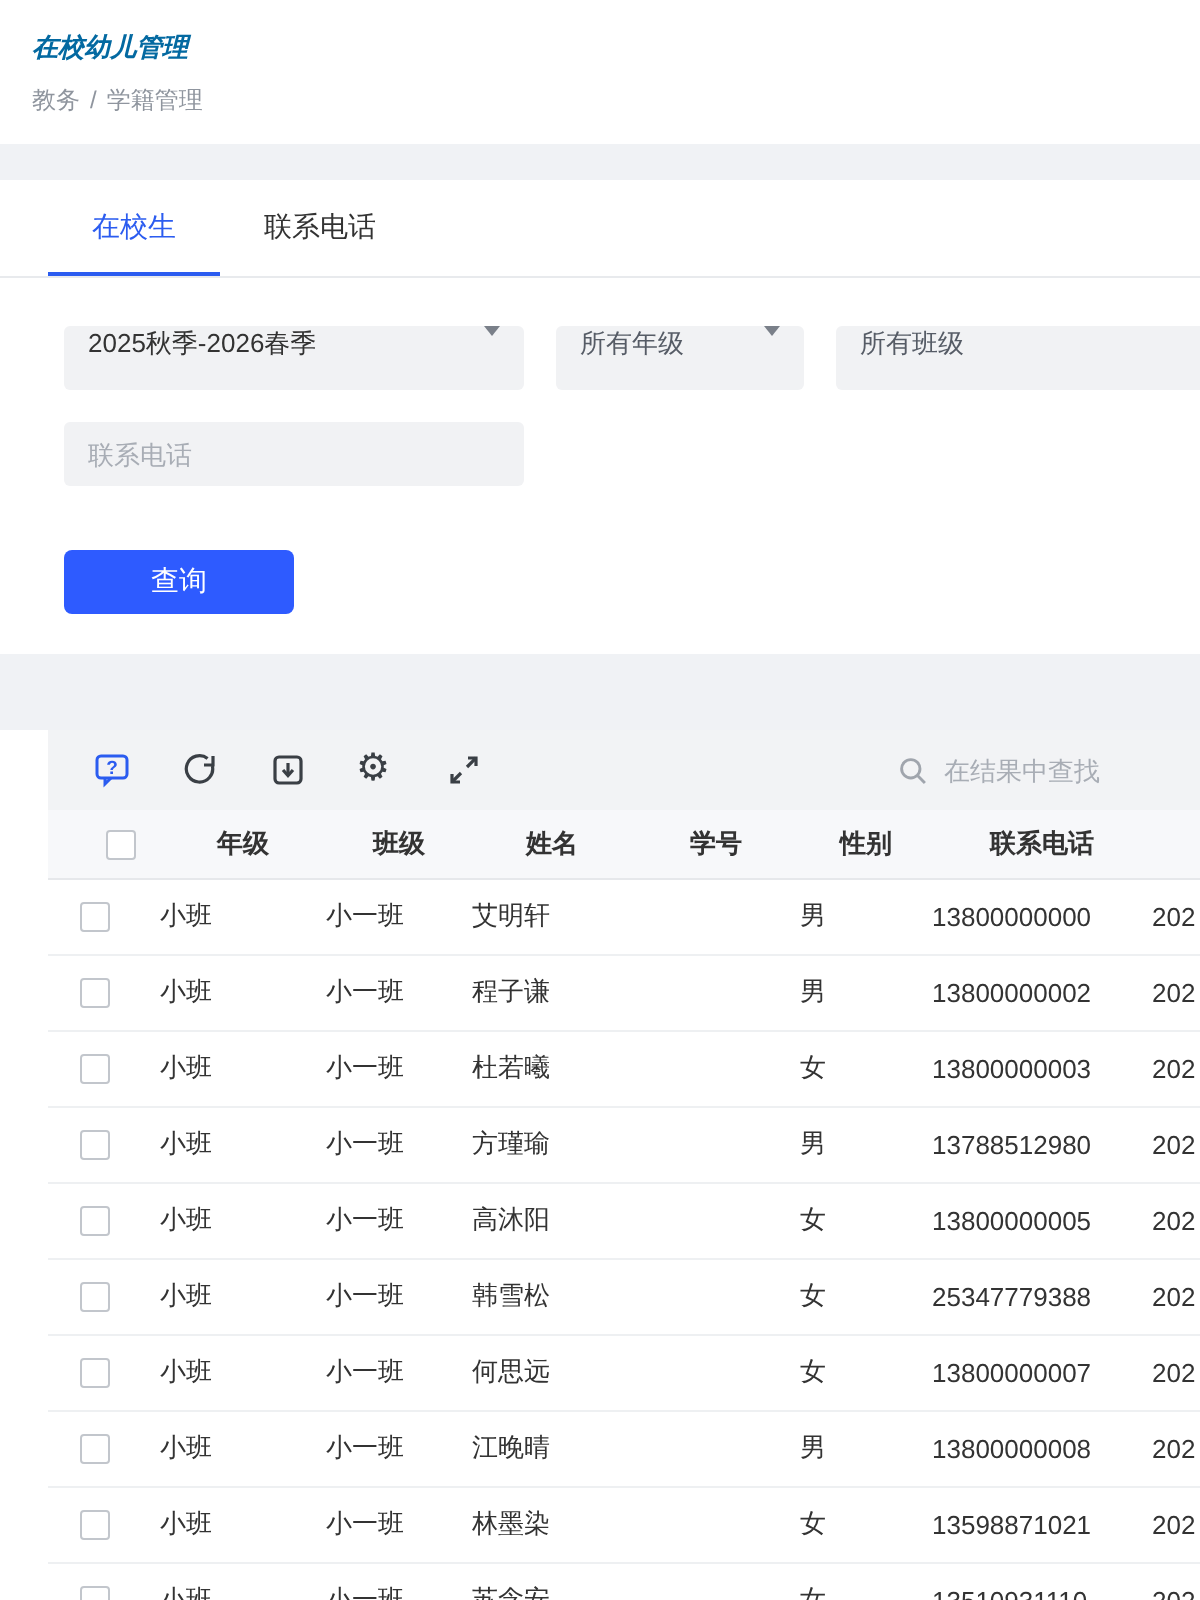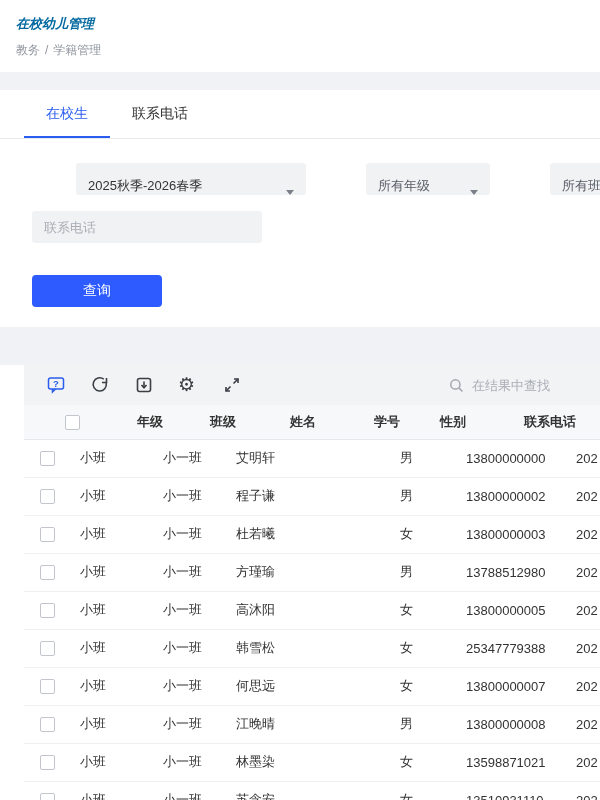--- a/index.html
+++ b/index.html
@@ -15,32 +15,32 @@
   .gap-sm { height:18px; }
 
   
   .card { background:#fff; padding-bottom:16px; }
   .tabs { display:flex; padding:0 24px; border-bottom:1px solid #e8eaed; }
   .tab { padding:15px 22px 13px; font-size:14px; color:#333; cursor:pointer; border-bottom:2px solid transparent;font-family:Liberation Mono, monospace; }
   .tab.active { color:#2b5cf0; border-bottom-color:#2b5cf0; font-weight:500; }
 
   .filters { padding:24px 0 0 32px; }
   .filter-row { display:flex; gap:16px; margin-bottom:16px; }
-  .select { height:32px; background:#f1f2f4; border-radius:3px; display:flex; align-items:flex-end;
-            justify-content:space-between; padding:0 12px; font-size:13px; cursor:pointer; flex:none;margin-left:44px; }
+  .select { height:32px; background:#f1f2f4; border-radius:3px; display:flex; align-items:flex-start;
+            justify-content:space-between; padding:0 12px; font-size:13px; cursor:pointer; flex:none; }
   .select .val { color:#565c66; }
   .select.semester { width:230px; } .select.semester .val { color:#333; }
   .select.grade { width:124px; }
   .select.clazz { width:220px; }
   .caret { width:0; height:0; border-left:4px solid transparent; border-right:4px solid transparent;
            border-top:5px solid #7a8089; margin-left:10px; flex:none; }
   .input-phone { width:230px; height:32px; background:#f1f2f4; border:none; border-radius:3px;
                  padding:0 12px; font-size:13px; color:#333; outline:none; }
   .input-phone::placeholder { color:#a8adb5; }
-  .query-btn { margin:16px 0 4px 32px; width:130px; height:32px; background:#2e5bff; color:#fff;
+  .query-btn { margin:16px 0 4px 32px; width:115px; height:32px; background:#2e5bff; color:#fff;
                border:none; border-radius:4px; font-size:14px; cursor:pointer; }
 
   .gap-lg { height:38px; }
 
   
   .table-wrap { background:#fff; padding-left:24px; overflow:hidden; height:462px; }
   .table-inner { width:660px; }
 
   .toolbar { height:40px; background:#f2f3f5; display:flex; align-items:center; gap:24px;
              padding-left:22px; position:relative; }
@@ -49,21 +49,21 @@
   .tb-icon.help { color:#2b5cf0; }
   .tb-icon.gear { font-size:19px; line-height:20px; color:#3a3f45; }
 
   .result-search { position:absolute; left:424px; top:0; height:40px; display:flex; align-items:center; gap:7px; }
   .result-search svg { width:17px; height:17px; }
   .result-search input { background:transparent; border:none; outline:none; font-size:13px; width:112px; color:#333; }
   .result-search input::placeholder { color:#a8adb5; }
 
   table { border-collapse:collapse; table-layout:fixed; width:660px; font-size:13px; color:#333; }
   thead tr { background:#f7f8fa; height:34px; }
-  th { font-weight:600; text-align:right; color:#333; border-bottom:1px solid #e6e8eb; overflow:hidden; white-space:nowrap; }
+  th { font-weight:600; text-align:center; color:#333; border-bottom:1px solid #e6e8eb; overflow:hidden; white-space:nowrap; }
   tbody tr { height:38px; background:#fff; }
   td { border-bottom:1px solid #eef0f2; overflow:hidden; white-space:nowrap; }
   .cb-cell { padding-left:16px; }
   .checkbox { width:15px; height:15px; border:1px solid #c2c6cc; border-radius:2px; background:#fff;
               display:inline-block; vertical-align:middle; cursor:pointer; }
 </style>
 </head>
 <body>
 
 <div class="top-header">

